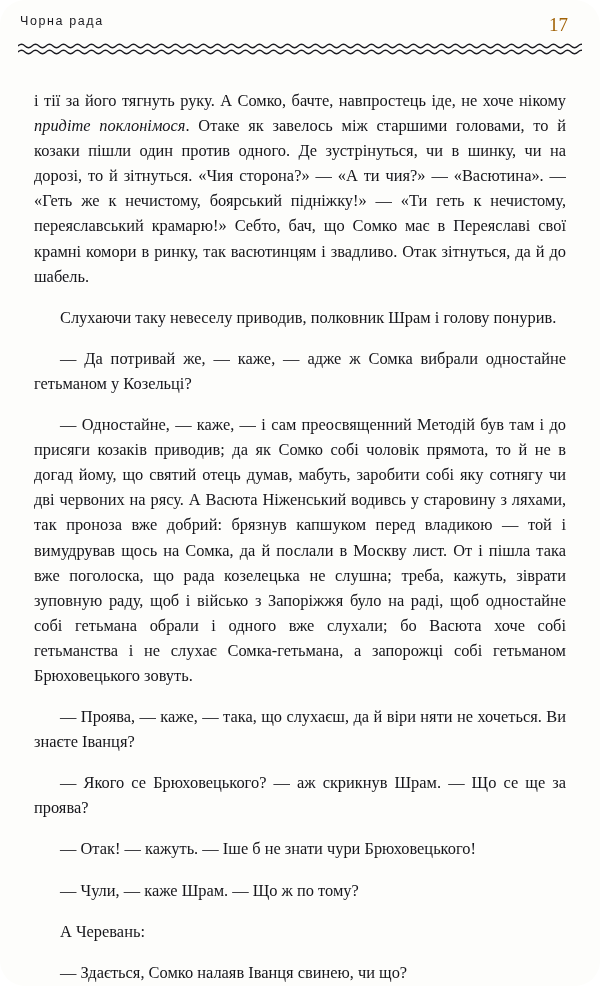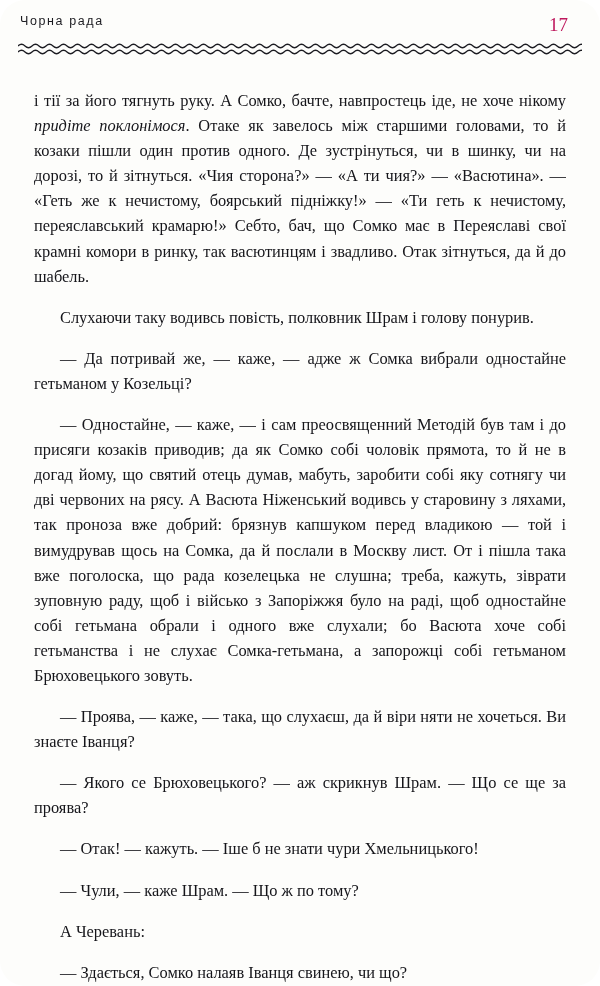--- a/index.html
+++ b/index.html
@@ -36,21 +36,21 @@
     font-family: "Liberation Sans", sans-serif;
     font-size: 12.5px;
     letter-spacing: 1.6px;
     color: #1b1b20;
     padding-left: 2px;
     white-space: nowrap;
   }
   .page-number {
     font-family: "Liberation Serif", serif;
     font-size: 19px;
-    color: #be185d;
+    color: #a16207;
     padding-right: 14px;
   }
 
   
   .wave-rule {
     margin-top: 2px;
     width: 100%;
     height: 16px;
     display: block;
   }
@@ -87,25 +87,25 @@
       <div class="page-number">17</div>
     </div>
 
     <svg class="wave-rule" viewBox="0 0 564 16" preserveAspectRatio="none">
       <path id="w1" d="M0,4 Q3.5,0.6 7,4 T14,4 T21,4 T28,4 T35,4 T42,4 T49,4 T56,4 T63,4 T70,4 T77,4 T84,4 T91,4 T98,4 T105,4 T112,4 T119,4 T126,4 T133,4 T140,4 T147,4 T154,4 T161,4 T168,4 T175,4 T182,4 T189,4 T196,4 T203,4 T210,4 T217,4 T224,4 T231,4 T238,4 T245,4 T252,4 T259,4 T266,4 T273,4 T280,4 T287,4 T294,4 T301,4 T308,4 T315,4 T322,4 T329,4 T336,4 T343,4 T350,4 T357,4 T364,4 T371,4 T378,4 T385,4 T392,4 T399,4 T406,4 T413,4 T420,4 T427,4 T434,4 T441,4 T448,4 T455,4 T462,4 T469,4 T476,4 T483,4 T490,4 T497,4 T504,4 T511,4 T518,4 T525,4 T532,4 T539,4 T546,4 T553,4 T560,4 T567,4" fill="none" stroke="#1c1c22" stroke-width="1.3"></path>
       <use href="#w1" y="6"></use>
     </svg>
 
     <div class="body-text">
         <p><span>і тії за його тягнуть руку. А Сомко, бачте, навпростець іде, не хоче нікому </span><em>придіте поклонімося</em><span>. Отаке як заве­лось між старшими головами, то й козаки пішли один против одного. Де зустрінуться, чи в шинку, чи на дорозі, то й зітнуться. «Чия сторона?» — «А ти чия?» — «Васютина». — «Геть же к нечистому, боярський підніжку!» — «Ти геть к нечистому, переяславський крамарю!» Себто, бач, що Сомко має в Переяславі свої крамні комори в ринку, так васютинцям і звадливо. Отак зітнуться, да й до шабель.</span></p>
-        <p class="indent"><span>Слухаючи таку водивсь повість, полковник Шрам і голову понурив.</span></p>
+        <p class="indent"><span>Слухаючи таку невеселу приводив, полковник Шрам і голову понурив.</span></p>
         <p class="indent"><span>— Да потривай же, — каже, — адже ж Сомка вибрали одностайне гетьманом у Козельці?</span></p>
         <p class="indent"><span>— Одностайне, — каже, — і сам преосвященний Методій був там і до присяги козаків приводив; да як Сомко собі чоловік прямота, то й не в догад йому, що святий отець думав, мабуть, заробити собі яку сотнягу чи дві червоних на рясу. А Васюта Ніженський водивсь у старовину з ляхами, так проноза вже добрий: брязнув капшуком перед владикою — той і вимудрував щось на Сомка, да й послали в Москву лист. От і пішла така вже поголоска, що рада козелецька не слушна; треба, кажуть, зіврати зуповную раду, щоб і військо з Запоріжжя було на раді, щоб одностайне собі гетьмана обрали і одного вже слухали; бо Васюта хоче собі гетьманства і не слухає Сомка-гетьмана, а запорожці собі гетьманом Брюховецького зовуть.</span></p>
         <p class="indent"><span>— Проява, — каже, — така, що слухаєш, да й віри няти не хочеться. Ви знаєте Іванця?</span></p>
         <p class="indent"><span>— Якого се Брюховецького? — аж скрикнув Шрам. — Що се ще за проява?</span></p>
-        <p class="indent"><span>— Отак! — кажуть. — Іше б не знати чури Хмельницького!</span></p>
+        <p class="indent"><span>— Отак! — кажуть. — Іше б не знати чури Брюховецького!</span></p>
         <p class="indent"><span>— Чули, — каже Шрам. — Що ж по тому?</span></p>
         <p class="indent"><span>А Черевань:</span></p>
         <p class="indent"><span>— Здається, Сомко налаяв Іванця свинею, чи що?</span></p>
       </div>
 
   </div>
 </div>
 
 </body></html>

